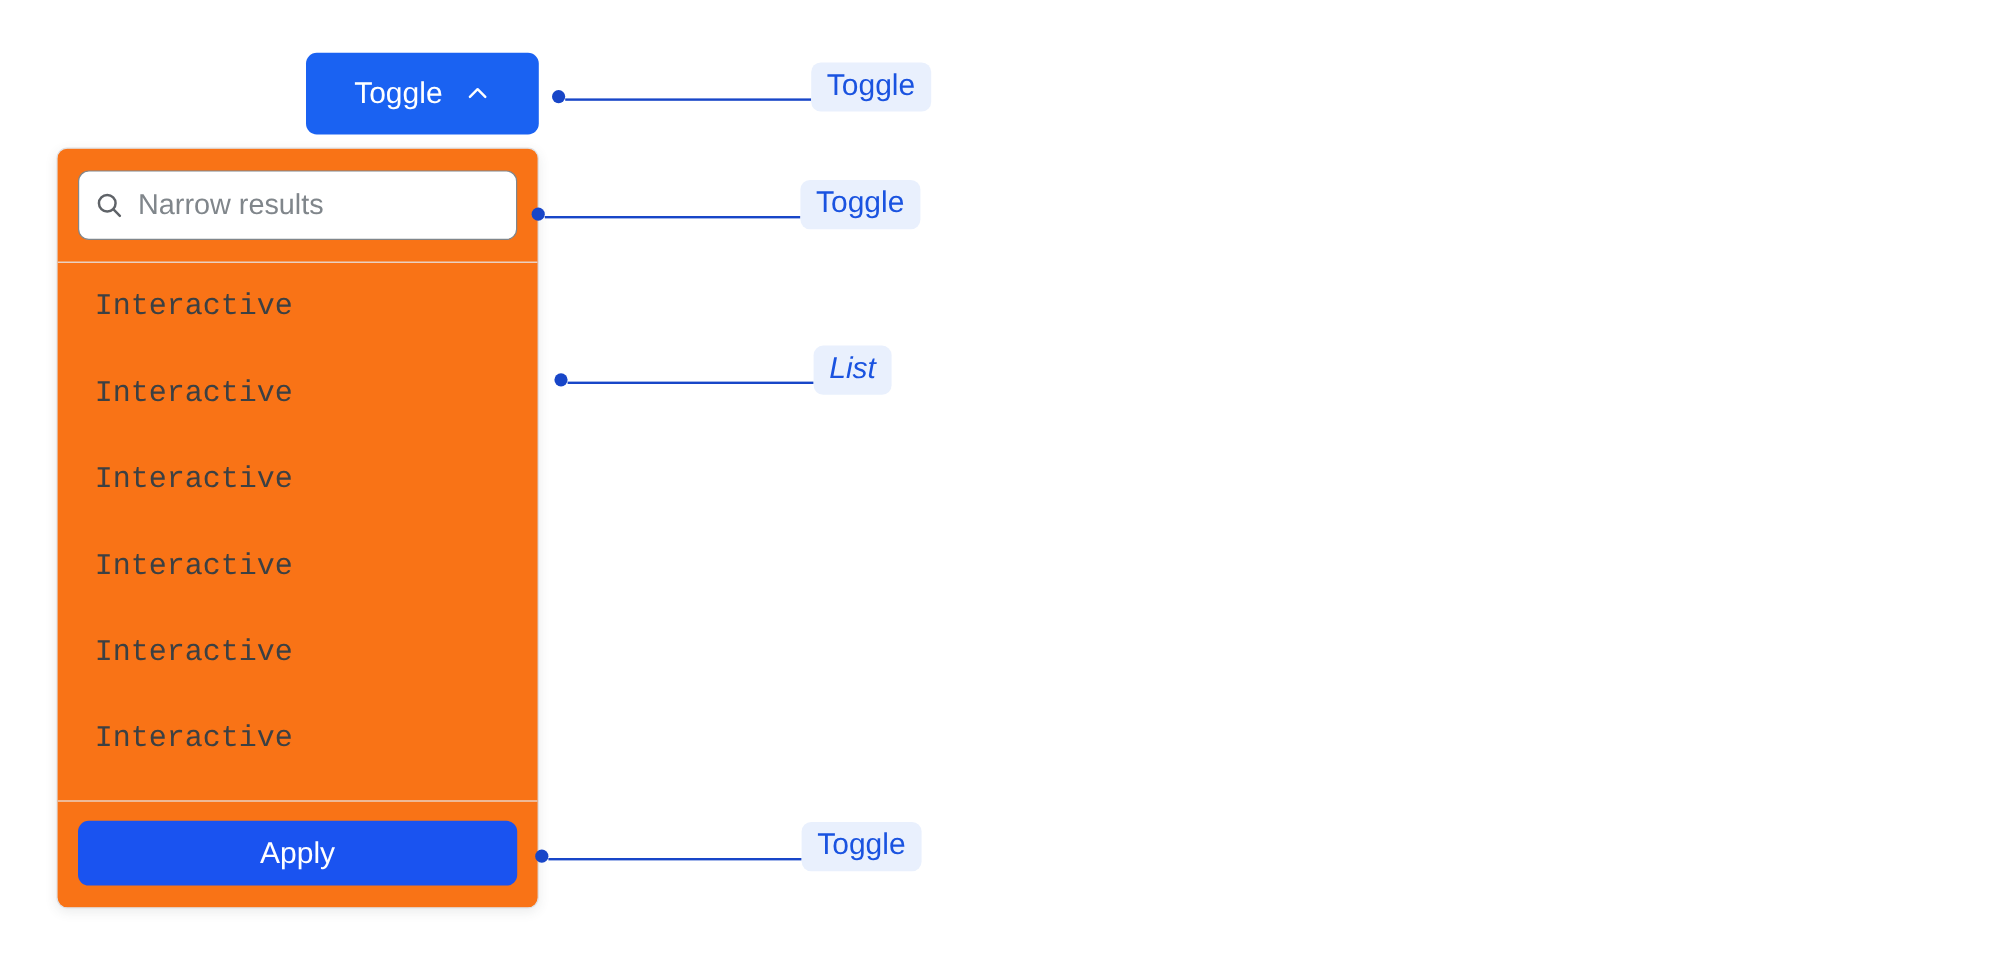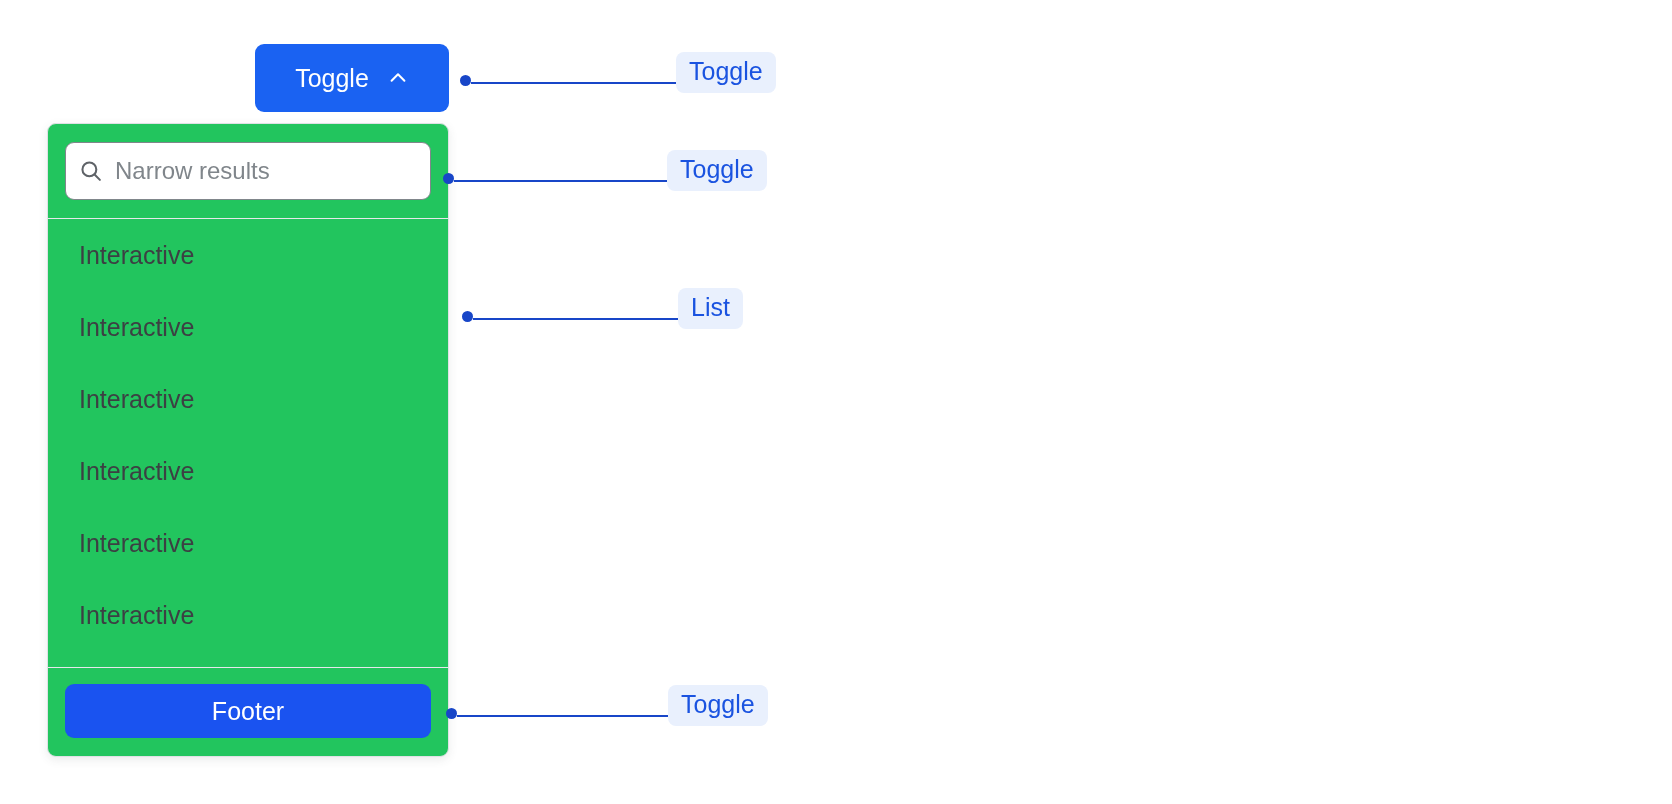--- a/index.html
+++ b/index.html
@@ -52,21 +52,21 @@
     height: 22px;
   }
 
   
   .panel {
     position: absolute;
     left: 47px;
     top: 123px;
     width: 402px;
     height: 634px;
-    background: #22c55e;
+    background: #f97316;
     border: 1px solid #dfe1e5;
     border-radius: 9px;
     box-shadow: 0 3px 10px rgba(60,64,67,0.10);
     box-sizing: border-box;
     display: flex;
     flex-direction: column;
     overflow: hidden;
   }
 
   
@@ -123,20 +123,21 @@
   .list-item {
     height: 72px;
     display: flex;
     align-items: center;
     padding: 0 0 0 31px;
     box-sizing: border-box;
     font-size: 25px;
     color: #3c4043;
     cursor: pointer;
     background: transparent;
+    font-family: Liberation Mono, monospace;
   }
 
   
   .panel-footer {
     flex: 0 0 auto;
     border-top: 1px solid #e6e8eb;
     padding: 16px 17px 18px 17px;
     box-sizing: border-box;
   }
   .apply-button {
@@ -215,40 +216,40 @@
     <ul class="panel-list">
       <li class="list-item">Interactive</li>
       <li class="list-item">Interactive</li>
       <li class="list-item">Interactive</li>
       <li class="list-item">Interactive</li>
       <li class="list-item">Interactive</li>
       <li class="list-item">Interactive</li>
     </ul>
 
     <div class="panel-footer">
-      <button class="apply-button">Footer</button>
+      <button class="apply-button">Apply</button>
     </div>
   </div>
 
   <div class="annotation" style="left:460px; top:83px;">
     <span class="anno-dot" style="margin-top:-5px;"></span>
     <span class="anno-line" style="width:205px;"></span>
     <span class="anno-pill" style="margin-top:-21px;">Toggle</span>
   </div>
 
   <div class="annotation" style="left:443px; top:181px;">
     <span class="anno-dot" style="margin-top:-5px;"></span>
     <span class="anno-line" style="width:213px;"></span>
     <span class="anno-pill" style="margin-top:-21px;">Toggle</span>
   </div>
 
   <div class="annotation" style="left:462px; top:319px;">
     <span class="anno-dot" style="margin-top:-5px;"></span>
     <span class="anno-line" style="width:205px;"></span>
-    <span class="anno-pill" style="margin-top:-21px;">List</span>
+    <span class="anno-pill" style="margin-top:-21px;font-style:italic;">List</span>
   </div>
 
   <div class="annotation" style="left:446px; top:716px;">
     <span class="anno-dot" style="margin-top:-5px;"></span>
     <span class="anno-line" style="width:211px;"></span>
     <span class="anno-pill" style="margin-top:-21px;">Toggle</span>
   </div>
 
 </div>
 

